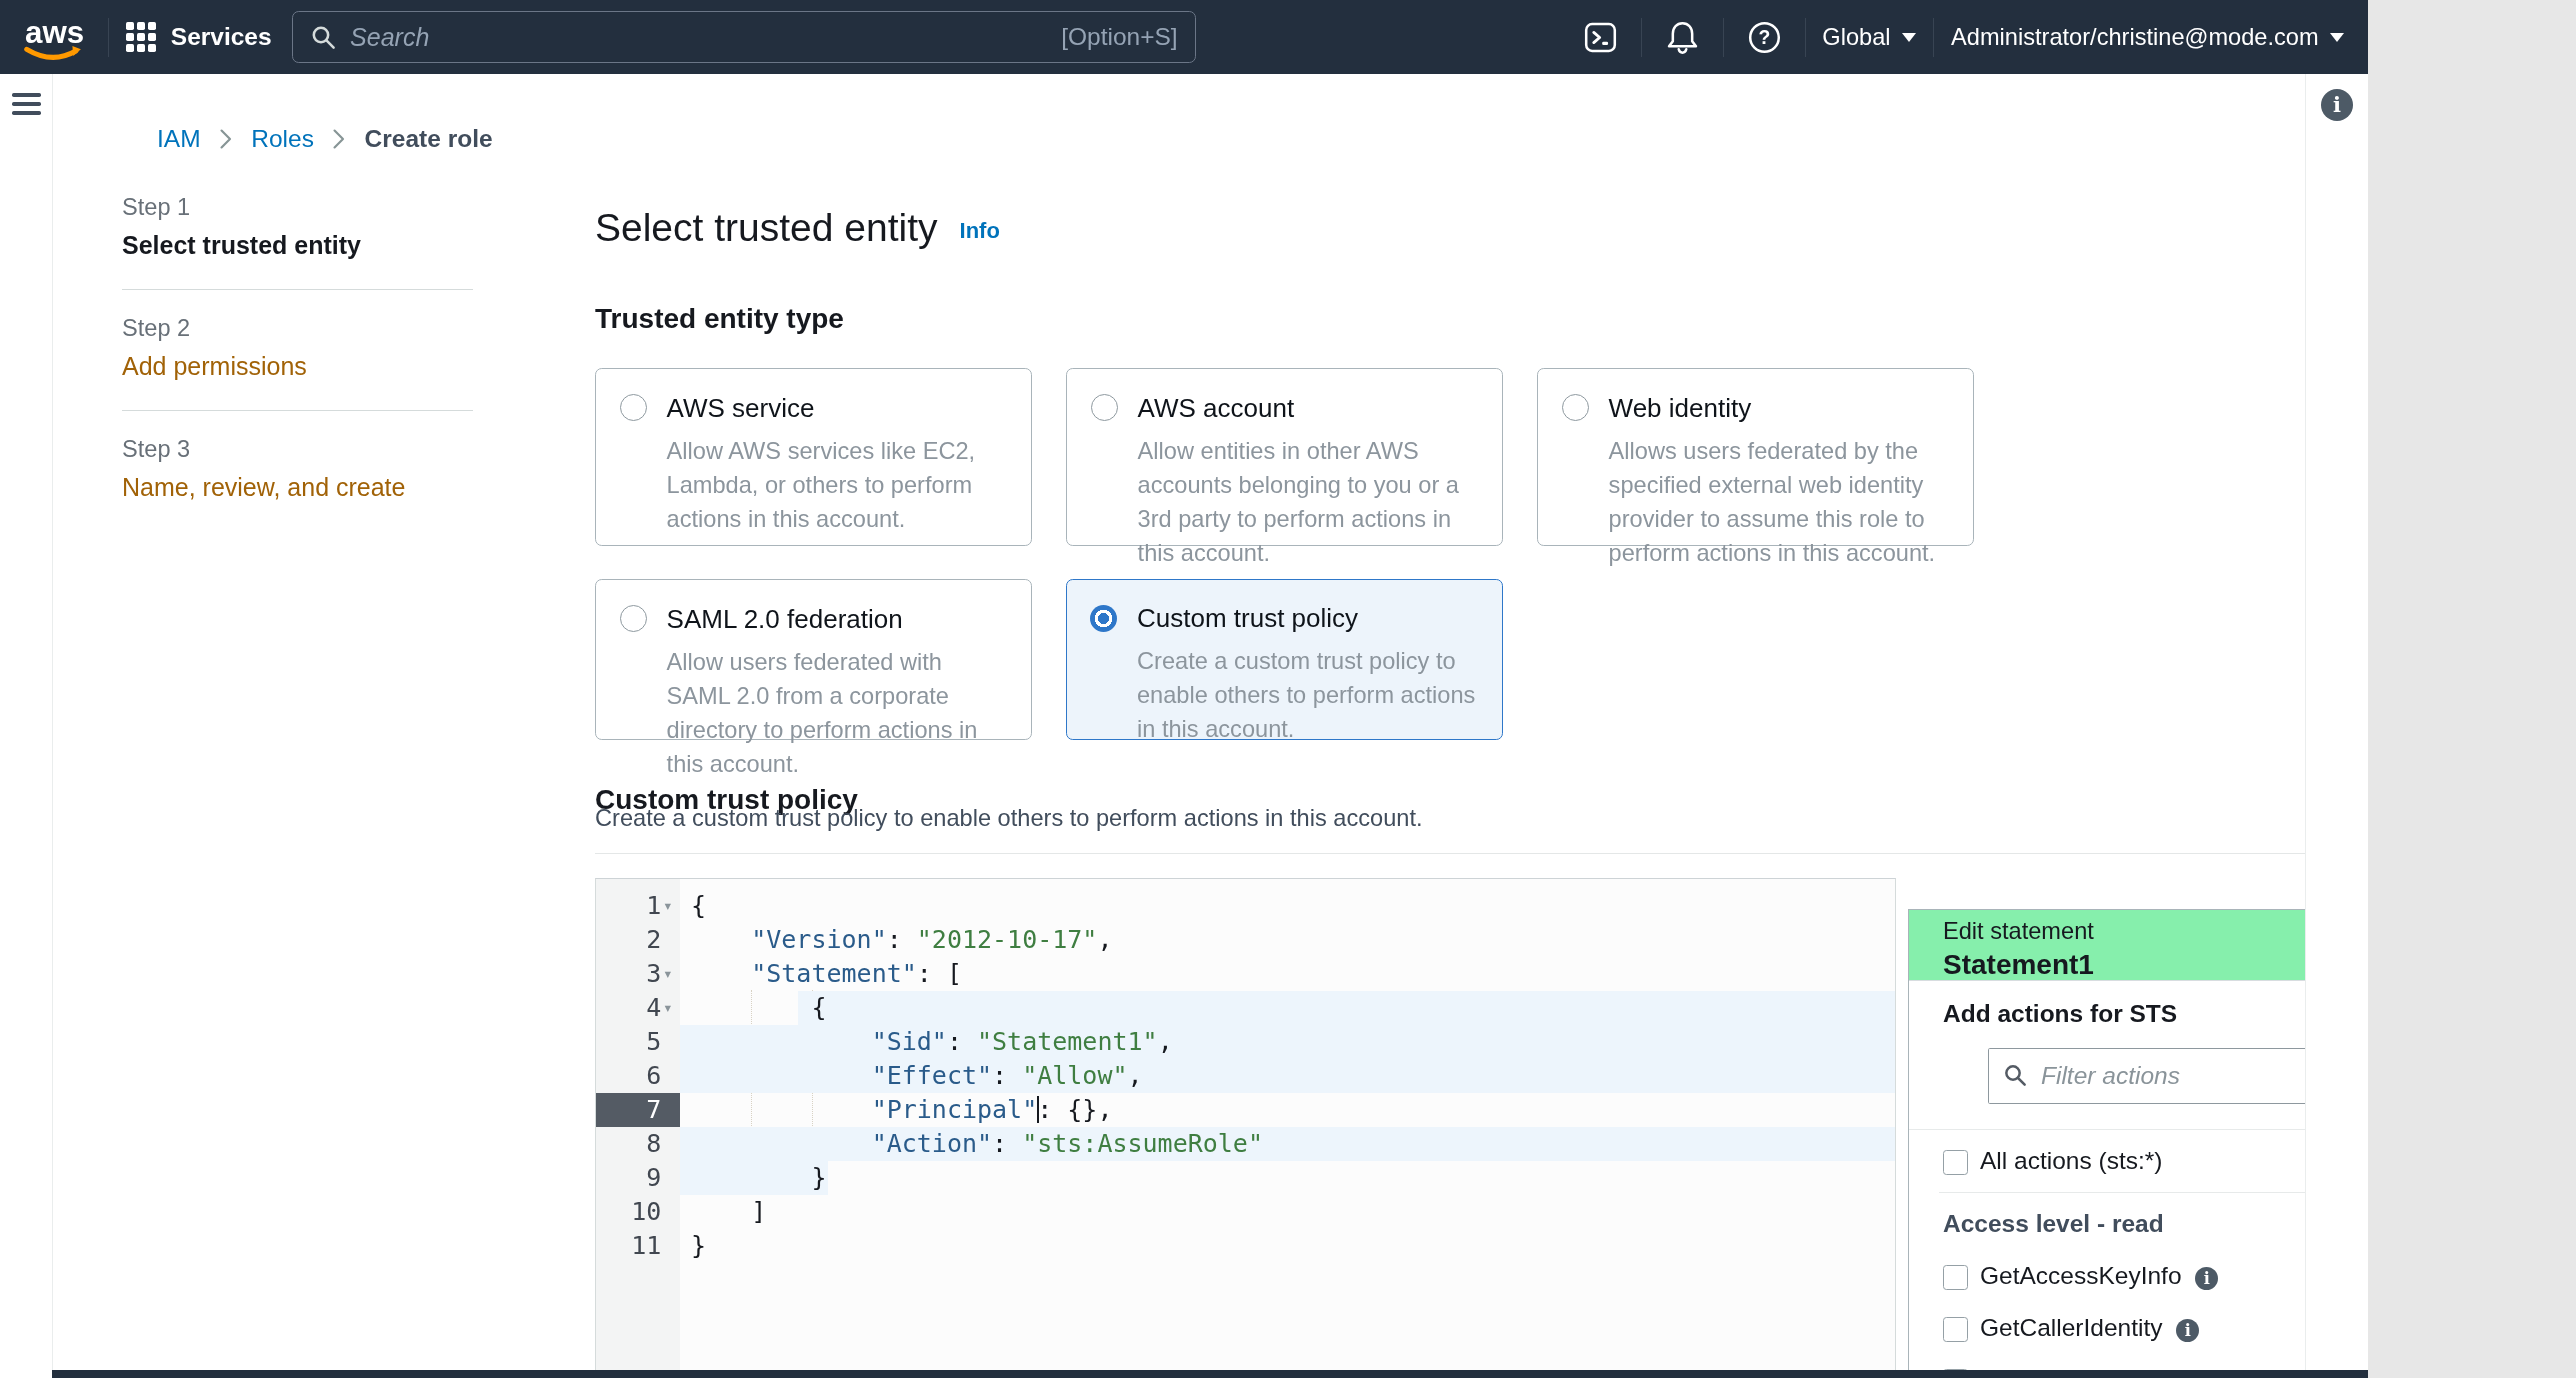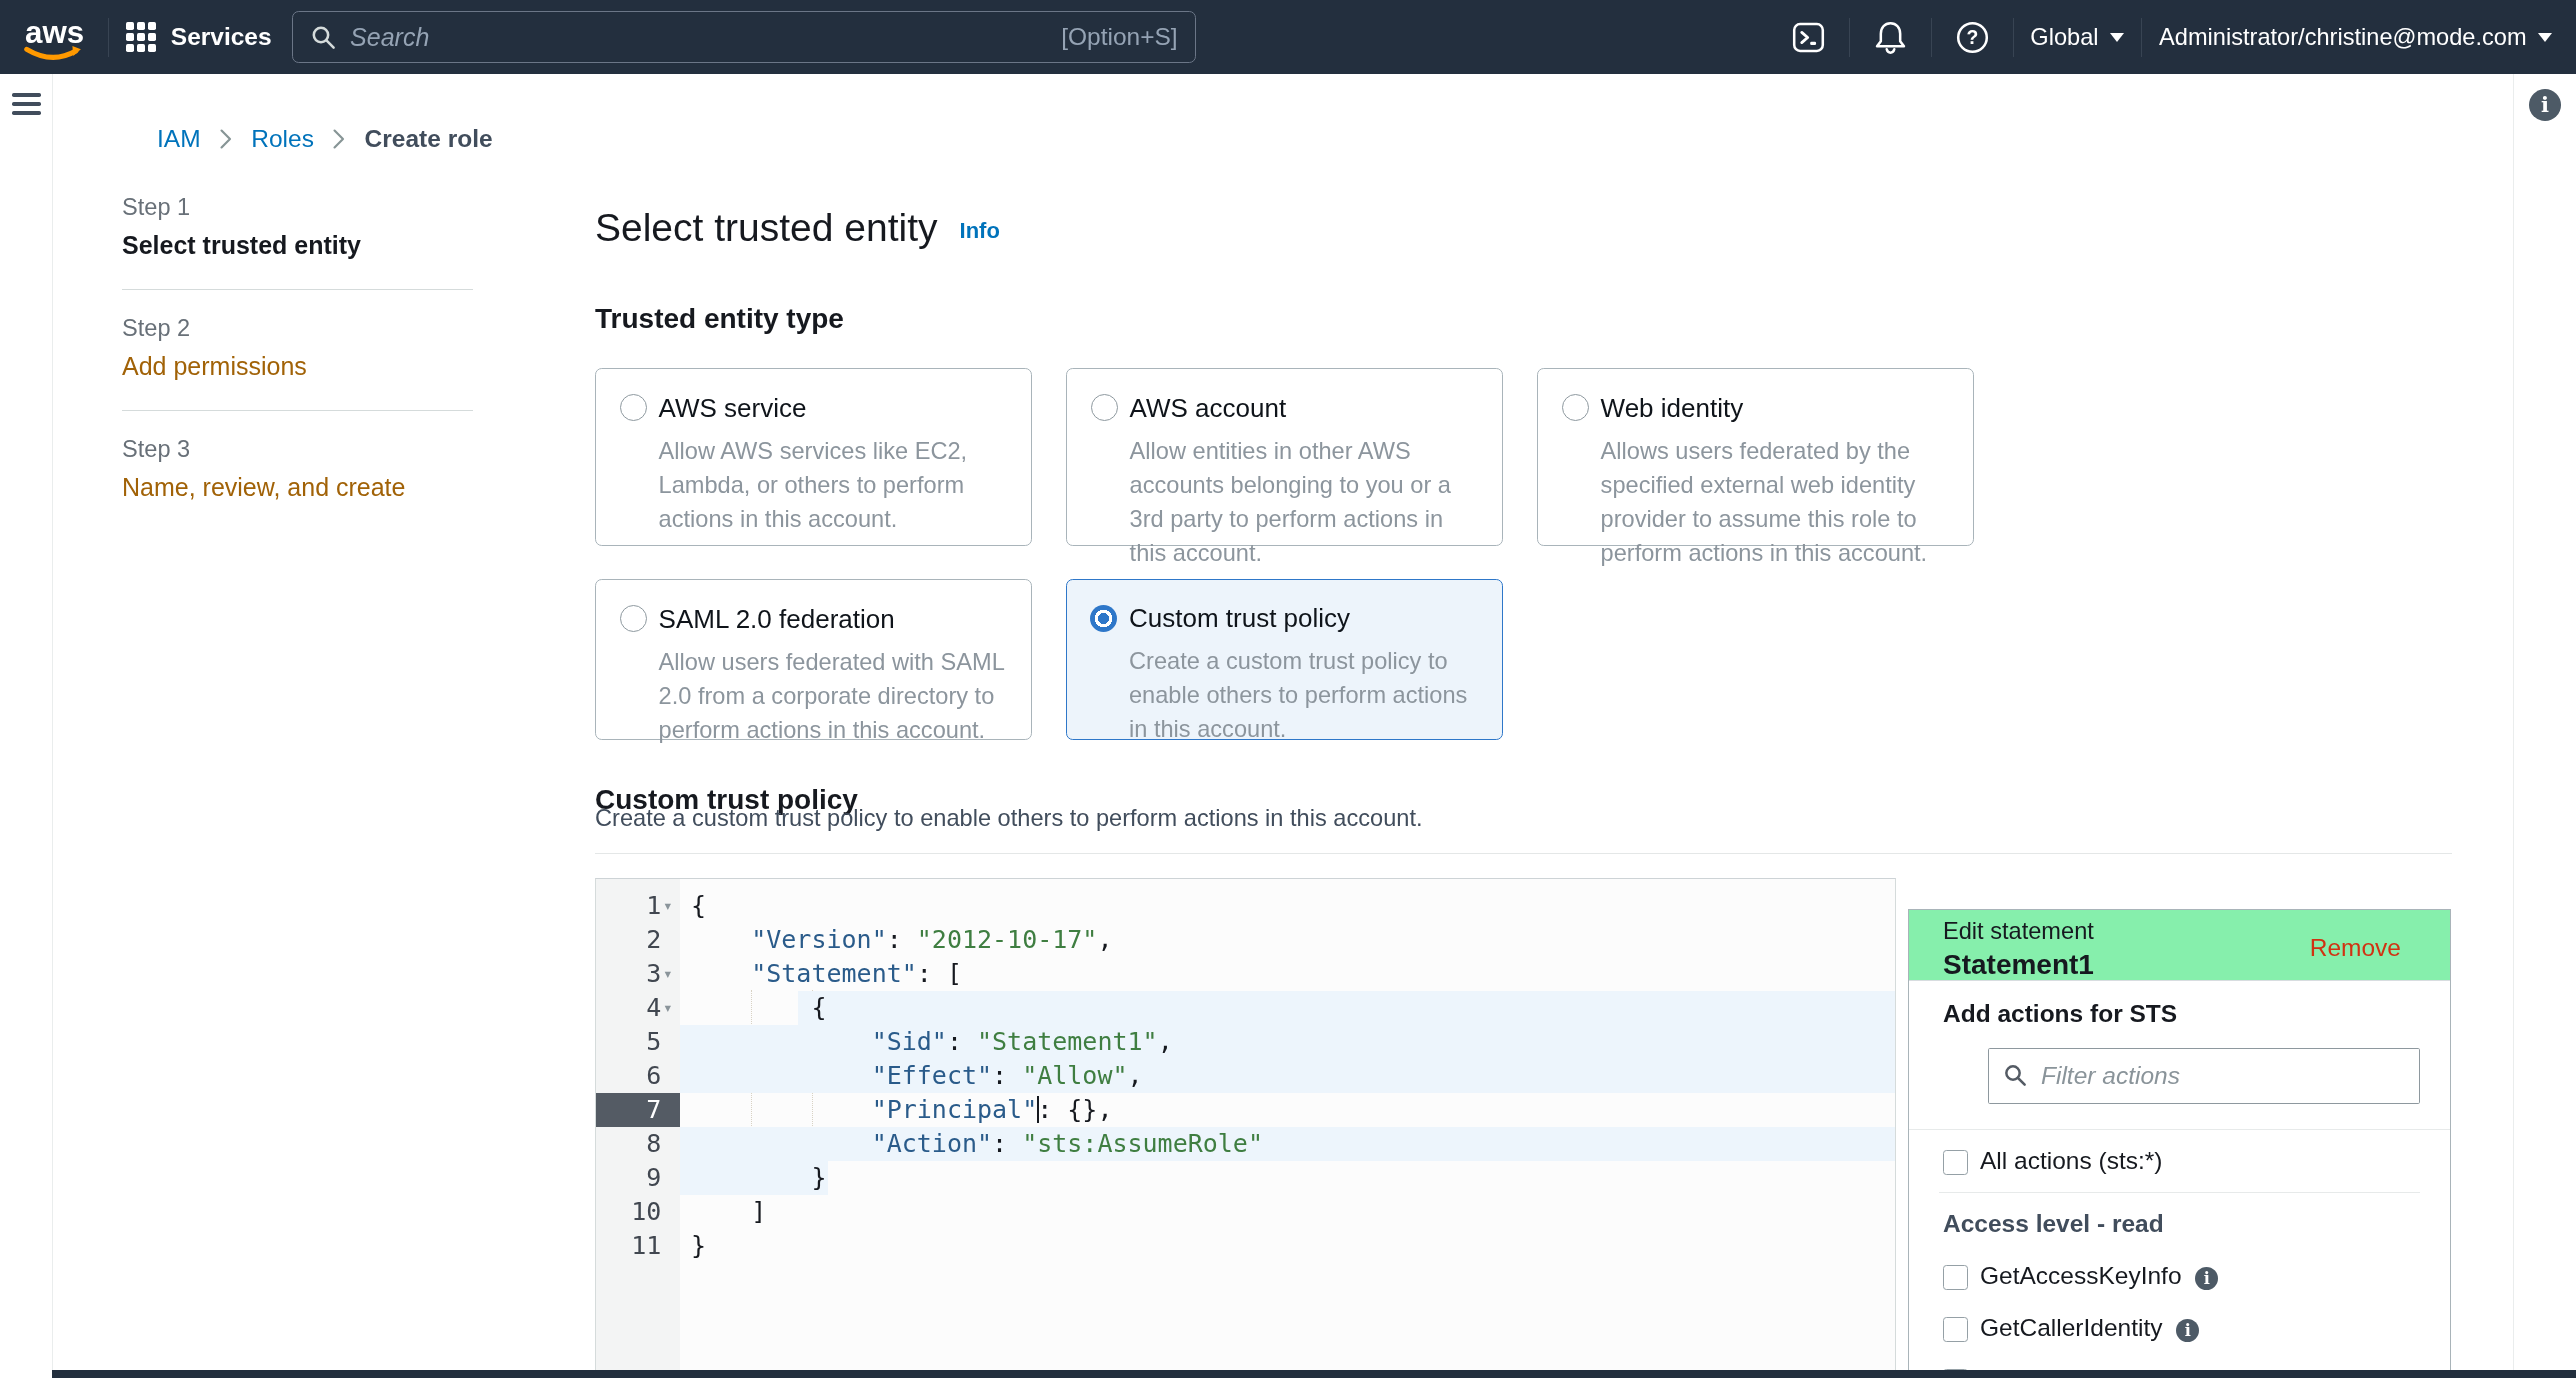--- a/index.html
+++ b/index.html
@@ -1,16 +1,16 @@
 <!DOCTYPE html>
 <html style="font-size:13.5px"><head>
 <meta charset="utf-8">
 <style>
   html,body{margin:0;padding:0;background:#e7e7e7;}
-  #app{position:relative;width:2576px;height:1378px;background:#fff;overflow:hidden;
+  #app{position:relative;width:2368px;height:1378px;background:#fff;overflow:hidden;
        font-family:"Liberation Sans",sans-serif;color:#16191f;}
 
   
   .topbar{position:absolute;left:0;top:0;width:100%;height:74px;background:#232f3e;
           display:flex;align-items:center;padding:0 23.6px 0 20px;box-sizing:border-box;z-index:10;}
   .tb-sep{width:0.8px;height:39px;background:#49556390;margin:0 17px;flex:none;}
   .logo{display:flex;align-items:center;cursor:pointer;flex:none;}
   .services{display:flex;align-items:center;gap:15px;color:#fff;font-size:24.5px;font-weight:700;cursor:pointer;flex:none;}
   .grid3{width:30px;height:30px;display:grid;grid-template-columns:repeat(3,1fr);grid-template-rows:repeat(3,1fr);gap:3.4px;}
   .grid3 i{background:#fff;border-radius:1.7px;}
@@ -47,21 +47,21 @@
   
   .main{position:absolute;left:595px;top:74px;width:1857px;}
   .h1-row{position:absolute;top:106px;left:0;display:flex;align-items:baseline;}
   .h1{font-size:39px;font-weight:400;color:#16191f;}
   .info-link{margin-left:22px;font-size:22px;font-weight:700;color:#0073bb;cursor:pointer;position:relative;top:-3.4px;}
   .h2{font-size:28px;font-weight:700;color:#16191f;}
   .entity-heading{position:absolute;top:206px;left:0;}
 
   .cards{position:absolute;top:294px;left:0;width:1417px;display:flex;flex-wrap:wrap;gap:33px 34px;}
   .card{width:437px;border:0.8px solid #a9b4ba;border-radius:6.7px;background:#fff;box-sizing:border-box;
-        padding:23.6px 23.6px;display:flex;gap:12px;cursor:pointer;}
+        padding:23.6px 23.6px;display:flex;gap:20px;cursor:pointer;}
   .cards .card:nth-child(-n+3){height:178px;}
   .cards .card:nth-child(n+4){height:161px;}
   .card.selected{border:1.7px solid #2e77c9;background:#edf4fb;padding:23px 23px;}
   .radio{width:27px;height:27px;border-radius:50%;border:1.7px solid #8e999f;background:#fff;flex:none;margin-top:1.7px;box-sizing:border-box;}
   .radio.on{border:none;background:radial-gradient(circle,#2e77c9 0 5.5px,#fff 5.5px 8.9px,#2e77c9 8.9px 13.5px);}
   .card-title{font-size:26px;color:#0f141a;}
   .card-desc{font-size:23.6px;line-height:34px;color:#8c959d;margin-top:10px;}
 
   .policy-heading{position:absolute;top:687px;left:0;}
   .policy-desc{position:absolute;top:731px;left:0;font-size:23.6px;color:#414d5c;}

